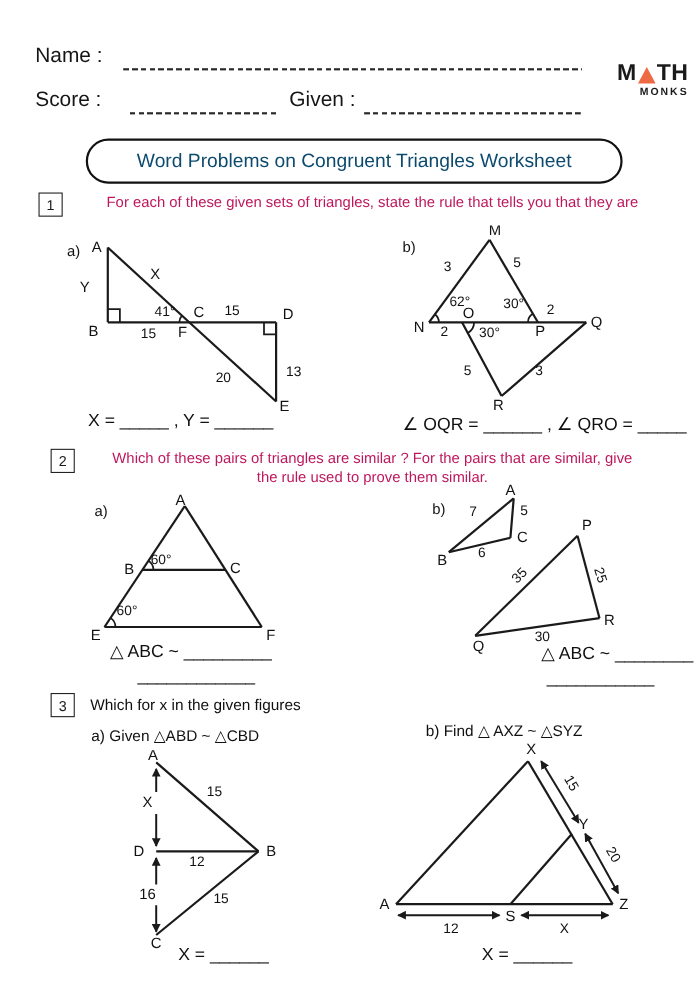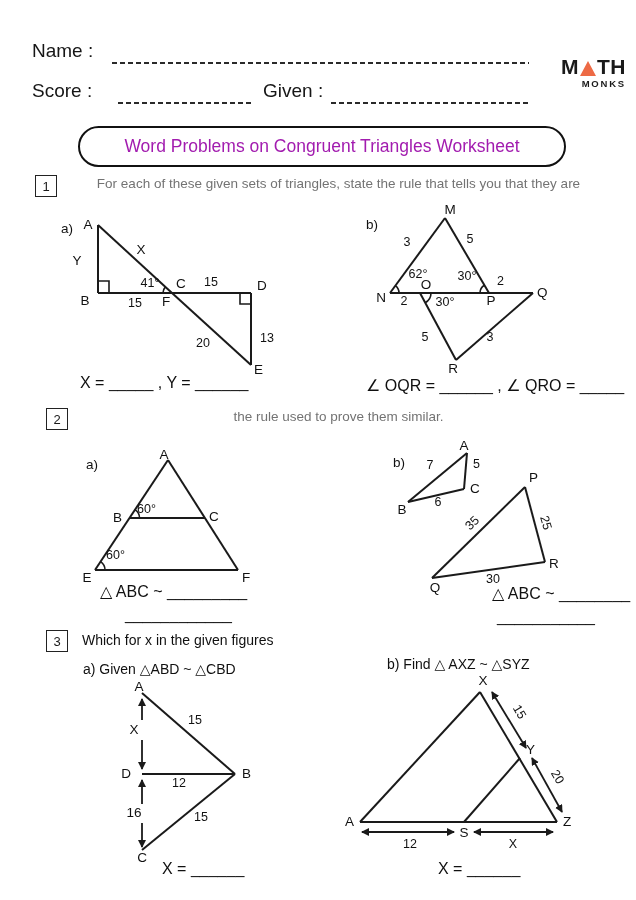--- a/index.html
+++ b/index.html
@@ -2,24 +2,24 @@
 <html><head>
 <meta charset="utf-8">
 <style>
   html,body { margin:0; padding:0; background:#ffffff; }
   body { width:636px; height:900px; font-family:"Liberation Sans", sans-serif; color:#1a1a1a; }
   .page { position:relative; width:636px; height:900px; overflow:hidden; background:#fff;padding-left:48px; }
   .abs { position:absolute; }
   .hlabel { font-size:19px; color:#161616; }
   .dash { height:2.2px; background:repeating-linear-gradient(90deg,#2a2a2a 0 5px,transparent 5px 8px); }
   .capsule { border:2.2px solid #111; border-radius:24px; display:flex; align-items:center; justify-content:center;
-             font-size:17.5px; color:#a21caf; }
+             font-size:17.5px; color:#0c4a6e; }
   .qbox { width:20px; height:20px; border:1.6px solid #222; display:flex; align-items:center; justify-content:center;
           font-size:13px; background:#fff; }
-  .qtext { font-size:13.5px; line-height:1.25; text-align:center; color:#737373; }
+  .qtext { font-size:13.5px; line-height:1.25; text-align:center; color:#be185d; }
   .small { font-size:16px; color:#101010; }
   .logo { display:flex; flex-direction:column; align-items:flex-end; }
   .logo-top { display:flex; align-items:flex-end; font-weight:bold; font-size:21px; line-height:1; letter-spacing:0.5px; }
   .logo-tri { width:0; height:0; border-left:8px solid transparent; border-right:8px solid transparent;
               border-bottom:15px solid #ed6a45; margin:0 1px 1px 1px; }
   .logo-monks { font-weight:bold; font-size:9.5px; letter-spacing:1.8px; margin-top:1px;text-align:center; }
   svg text { font-family:"Liberation Sans", sans-serif; font-size:13.5px; fill:#111; }
   svg text.n { font-size:12.5px; }
   .ln { stroke:#1a1a1a; stroke-width:2; fill:none; }
   .thin { stroke:#1a1a1a; stroke-width:1.6; fill:none; }
@@ -109,20 +109,21 @@
     <text class="n" x="83" y="101" text-anchor="middle">30°</text>
     <text class="n" x="63" y="136" text-anchor="middle">5</text>
     <text class="n" x="128" y="136" text-anchor="middle">3</text>
   </svg>
   <div class="abs small" style="left:366px;top:376px">∠ OQR = ______ , ∠ QRO = _____</div>
 
   <div class="abs qbox" style="left:46px;top:408px">
     <span>2</span>
   </div>
   <div class="abs qtext" style="left:66px;top:409px;width:545px">
+    <div>Which of these pairs of triangles are similar ? For the pairs that are similar, give</div>
     <div>the rule used to prove them similar.</div>
   </div>
 
   <svg class="abs" style="left:80px;top:447px" width="180" height="140">
     <line class="ln" x1="15" y1="123" x2="88" y2="13"></line>
     <line class="ln" x1="88" y1="13" x2="158" y2="123"></line>
     <line class="ln" x1="15" y1="123" x2="158" y2="123"></line>
     <line class="ln" x1="49.5" y1="71" x2="125" y2="71"></line>
     <path class="thin" d="M59.5,71 A10,10 0 0 0 55,62.7"></path>
     <path class="thin" d="M25,123 A10,10 0 0 0 20.5,114.7"></path>

